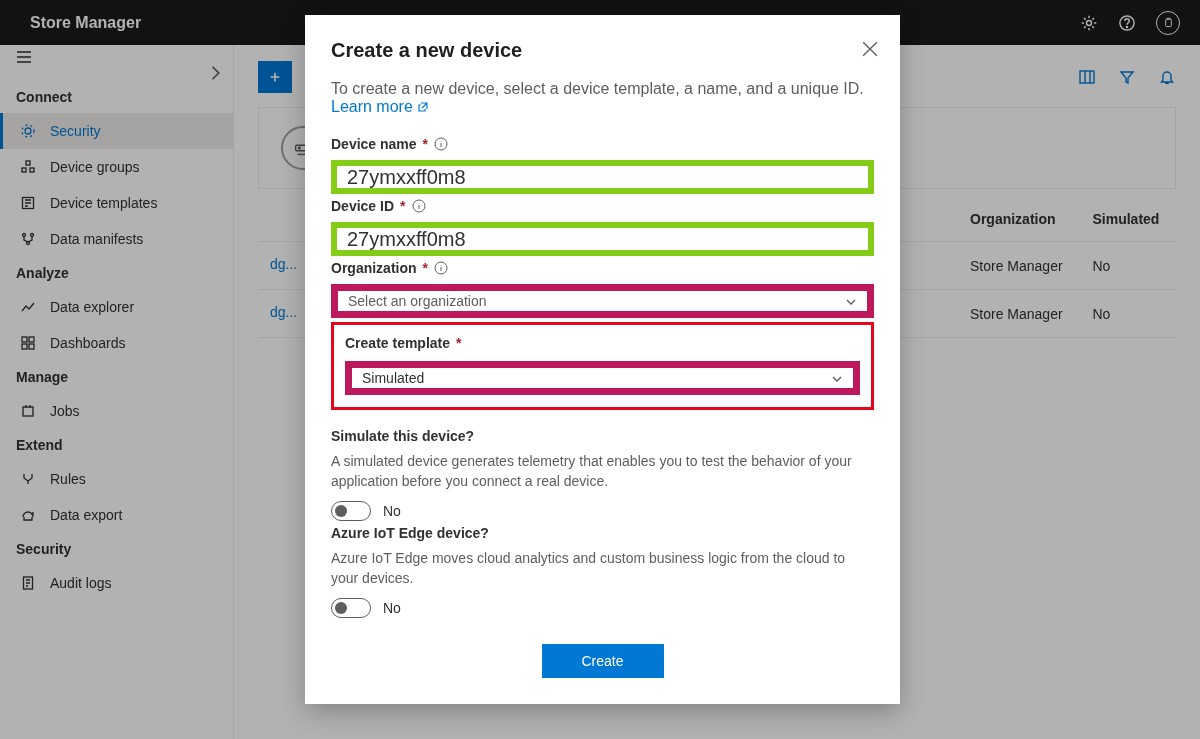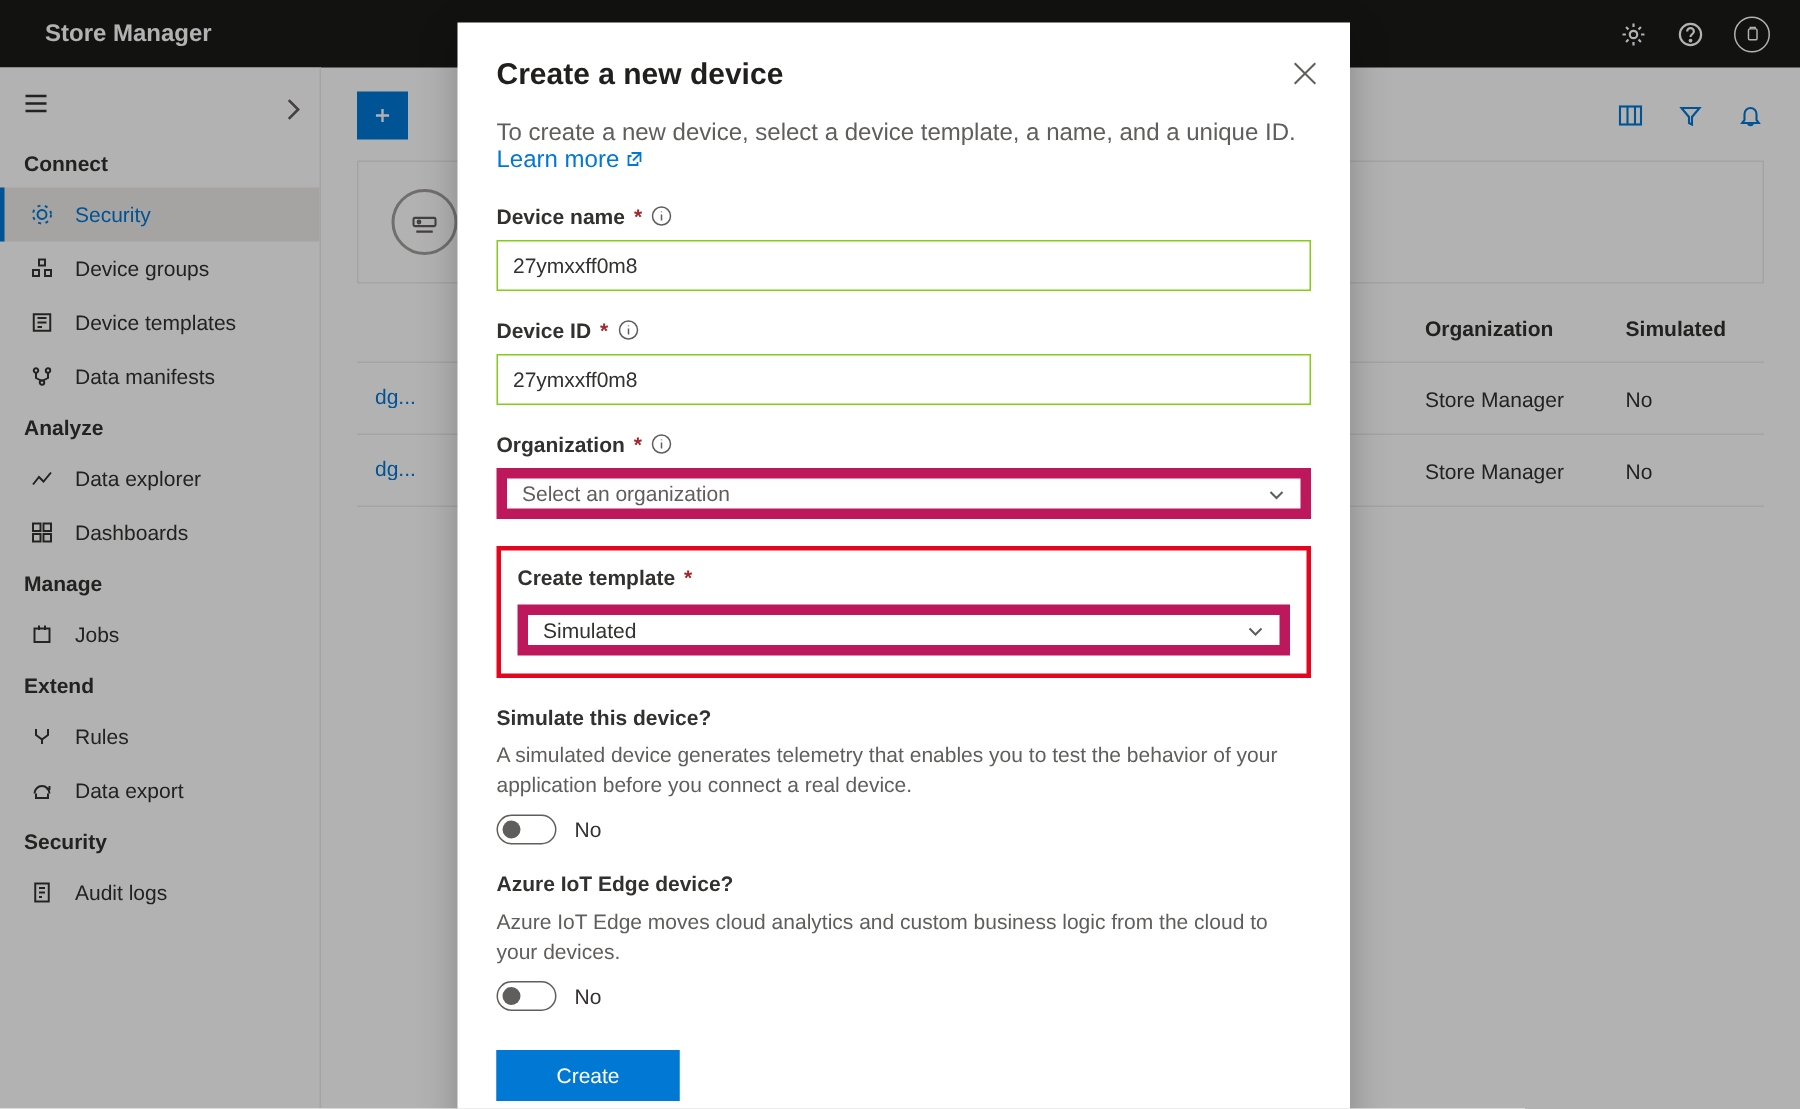--- a/index.html
+++ b/index.html
@@ -5,21 +5,21 @@
   * { box-sizing: border-box; margin: 0; padding: 0; font-family: "Segoe UI", -apple-system, BlinkMacSystemFont, sans-serif; }
   html, body { width: 1200px; height: 739px; overflow: hidden; background: #fff; }
   .app { position: relative; width: 100%; height: 100%; }
   .topbar { height: 45px; background: #1b1a19; color: #fff; display: flex; align-items: center; padding: 0 20px; }
   .topbar .title { font-size: 16px; font-weight: 600; flex: 1; padding-left: 10px; }
   .topbar .right-icons { display: flex; gap: 20px; align-items: center; }
   .topbar .right-icons .ticon { width: 18px; height: 18px; color: #fff; display: flex; align-items:center; justify-content:center; }
   .avatar-ring { width: 24px; height: 24px; border:1px solid #fff; border-radius:50%; display:flex; align-items:center; justify-content:center; font-size:11px; }
 
   .body { display: flex; height: calc(100% - 45px); }
-  .sidebar { width: 214px; border-right: 1px solid #edebe9; padding-top: 12px; background:#fff; position:relative; }
+  .sidebar { width: 234px; border-right: 1px solid #edebe9; background:#fff; position:relative; }
   .hamburger-row { display:flex; align-items:center; justify-content:space-between; padding: 2px 12px 14px 14px; }
   .hamburger, .chevron { width: 20px; height: 20px; color:#323130; }
   .chevron-collapse { position:absolute; right:8px; top:18px; width:20px; height:20px; color:#605e5c; }
   .section-label { font-size: 14px; font-weight:600; color:#323130; padding: 8px 16px 8px 16px; }
   .nav-item { display:flex; align-items:center; gap:14px; padding: 10px 16px 10px 20px; font-size:14px; color:#323130; cursor:pointer; }
   .nav-item.active { background:#edebe9; position:relative; }
   .nav-item.active::before { content:""; position:absolute; left:0; top:0; bottom:0; width:3px; background:#0078d4; }
   .nav-item.active .label { color:#0078d4; font-weight:400; }
   .nav-icon { width:16px; height:16px; color:#323130; flex-shrink:0; }
   .nav-item.active .nav-icon { color:#0078d4; }
@@ -42,40 +42,40 @@
   table.devices td .truncate { color:#0078d4; white-space:nowrap; overflow:hidden; text-overflow:ellipsis; display:inline-block; max-width:48px; }
 
   
   .scrim { position:absolute; inset:0; background:rgba(0,0,0,0.30); z-index:10; }
 
   
   .modal { position:absolute; z-index:20; left:305px; top:15px; width:595px; background:#fff; box-shadow:0 8px 24px rgba(0,0,0,0.25); padding: 24px 26px 26px 26px; }
   .modal h2 { font-size:20px; font-weight:600; color:#201f1e; margin-bottom:18px; }
   .close-x { position:absolute; right:22px; top:26px; width:16px; height:16px; color:#605e5c; cursor:pointer; }
   .intro { font-size:16px; color:#605e5c; margin-bottom:20px; }
-  .field { margin-bottom:18px; }
+  .field { margin-bottom:4px; }
   .field-label { font-size:14px; font-weight:600; color:#323130; display:flex; align-items:center; gap:6px; margin-bottom:8px; }
   .req { color:#a4262c; }
   .info-ic { width:14px; height:14px; color:#605e5c; }
-  .text-input { width:100%; height:34px; border:1px solid #84cc16; font-size:14px; padding:0 10px; color:#323130; }
+  .text-input { width:100%; height:34px; border:6px solid #84cc16; font-size:20px; padding:0 10px; color:#323130; }
   .select { width:100%; height:34px; border:7px solid #be185d; font-size:14px; padding:0 10px; color:#323130; display:flex; align-items:center; justify-content:space-between; background:#fff; }
   .select.placeholder span:first-child { color:#605e5c; }
   .chev-down { width:12px; height:12px; color:#605e5c; }
 
   .highlight-box { border:3px solid #e3061e; padding:10px 11px 12px 11px; margin-bottom:18px; }
   .highlight-box .field { margin-bottom:0; }
   .highlight-box .field-label { margin-bottom:10px; }
 
   .para { font-size:14px; color:#605e5c; line-height:1.4; margin-top:4px; }
   .toggle-row { display:flex; align-items:center; gap:12px; margin-top:10px; }
   .toggle { width:40px; height:20px; border:1px solid #605e5c; border-radius:10px; position:relative; background:#fff; }
   .toggle .knob { width:12px; height:12px; border-radius:50%; background:#605e5c; position:absolute; left:3px; top:3px; }
   .toggle-label { font-size:14px; color:#323130; }
 
-  .modal-footer { display:flex; justify-content:space-between; gap:10px; margin-top:26px; }
+  .modal-footer { display:flex; justify-content:center; gap:10px; margin-top:26px; }
   .btn { min-width:122px; height:34px; font-size:14px; border:1px solid #8a8886; background:#fff; color:#323130; cursor:pointer; }
   .btn.primary { background:#0078d4; border-color:#0078d4; color:#fff; }
 </style>
 </head>
 <body>
 
 <div class="app">
 
   <div class="topbar">
     <div class="title">Store Manager</div>

